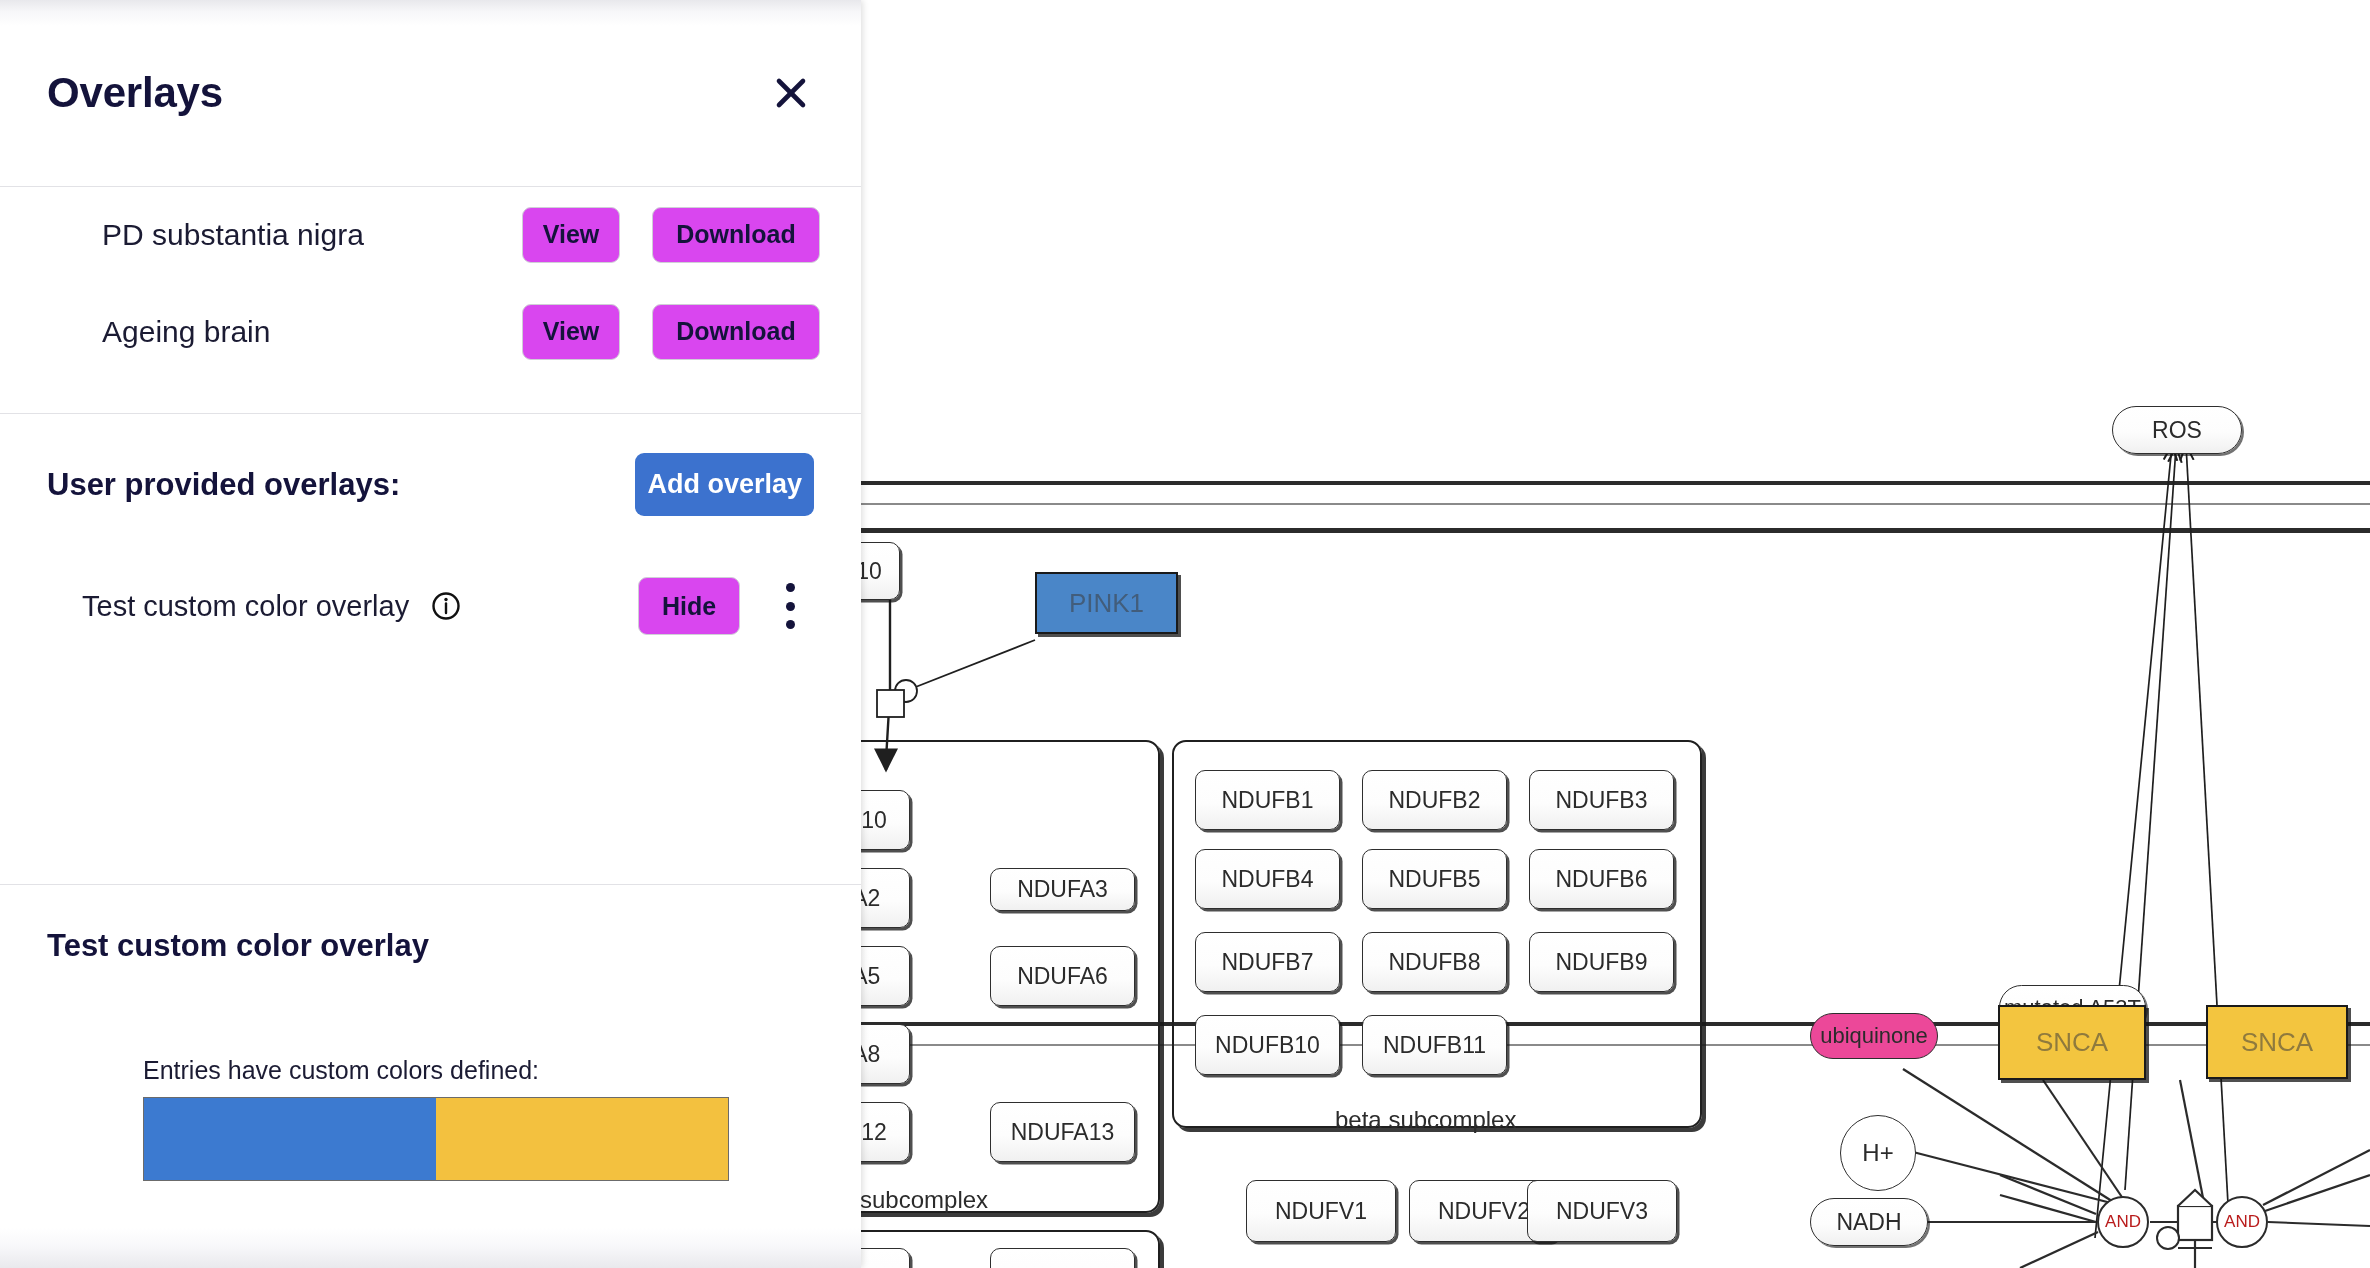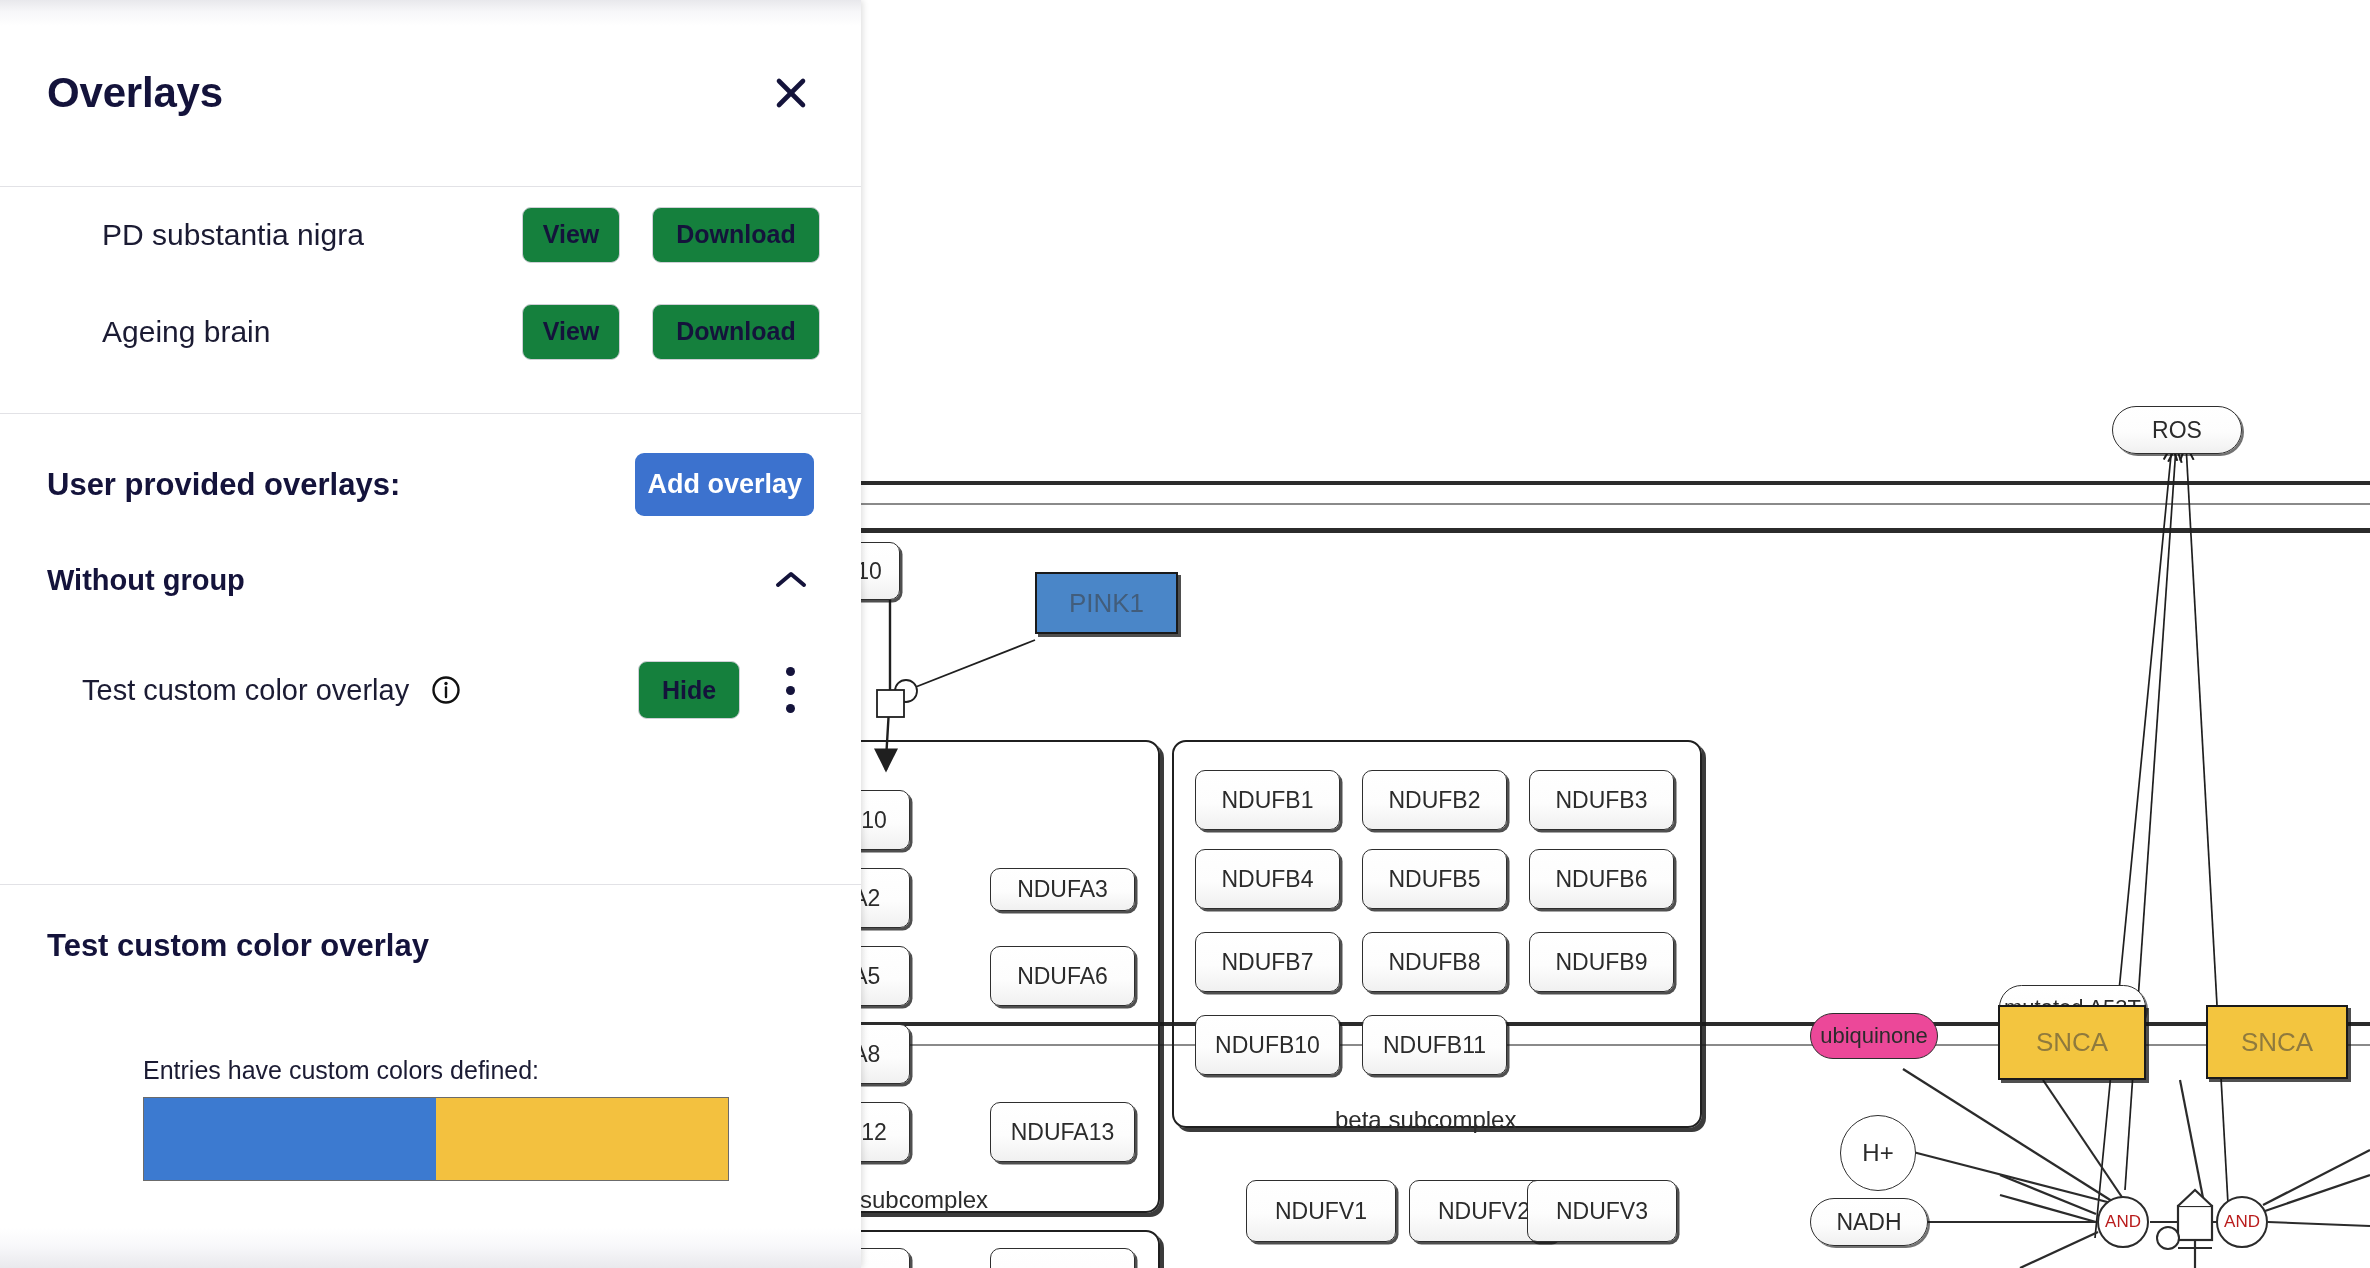--- a/index.html
+++ b/index.html
@@ -67,21 +67,21 @@
   .builtin-row {
     display: flex; align-items: center; justify-content: flex-start;
     height: 97px; padding-left: 86px;
   }
   .builtin-name {
     font-size: 30px; color: #1b1b33; font-weight: 400;
     flex: 0 0 auto; width: 420px;
   }
   .ghost-btn {
     border: 1.6px solid #cfcfd6; border-radius: 9px;
-    background: #15803d; color: #14133b;
+    background: #d946ef; color: #14133b;
     font-family: "Liberation Sans", sans-serif;
     font-size: 25px; font-weight: bold;
     cursor: pointer; padding: 0 18px;
     height: 56px; display: inline-flex; align-items: center; justify-content: center;
   }
   .btn-view { width: 98px; margin-right: 32px; }
   .btn-download { width: 168px; }
 
   
   .user-section { position: absolute; left: 0; top: 413px; width: 861px; }
@@ -424,28 +424,20 @@
 
     <div class="divider" id="divider-2"></div>
 
     <div class="user-section">
 
       <div class="user-head">
         <div class="user-head-label">User provided overlays:</div>
         <button class="primary-btn">Add overlay</button>
       </div>
 
-      <div class="group-head">
-        <div class="group-title">Without group</div>
-        <button class="chevron-btn" aria-label="collapse">
-          <svg width="34" height="22" viewBox="0 0 34 22">
-            <polyline points="4,16 17,5 30,16" fill="none" stroke="#14133b" stroke-width="4" stroke-linecap="round" stroke-linejoin="round"></polyline>
-          </svg>
-        </button>
-      </div>
 
       <div class="overlay-row">
         <div class="overlay-row-name">Test custom color overlay</div>
         <span class="info-icon">
           <svg width="30" height="30" viewBox="0 0 30 30">
             <circle cx="15" cy="15" r="12.5" fill="none" stroke="#111111" stroke-width="2.4"></circle>
             <circle cx="15" cy="8.5" r="1.7" fill="#111111"></circle>
             <line x1="15" y1="12.5" x2="15" y2="22" stroke="#111111" stroke-width="2.4" stroke-linecap="round"></line>
           </svg>
         </span>

